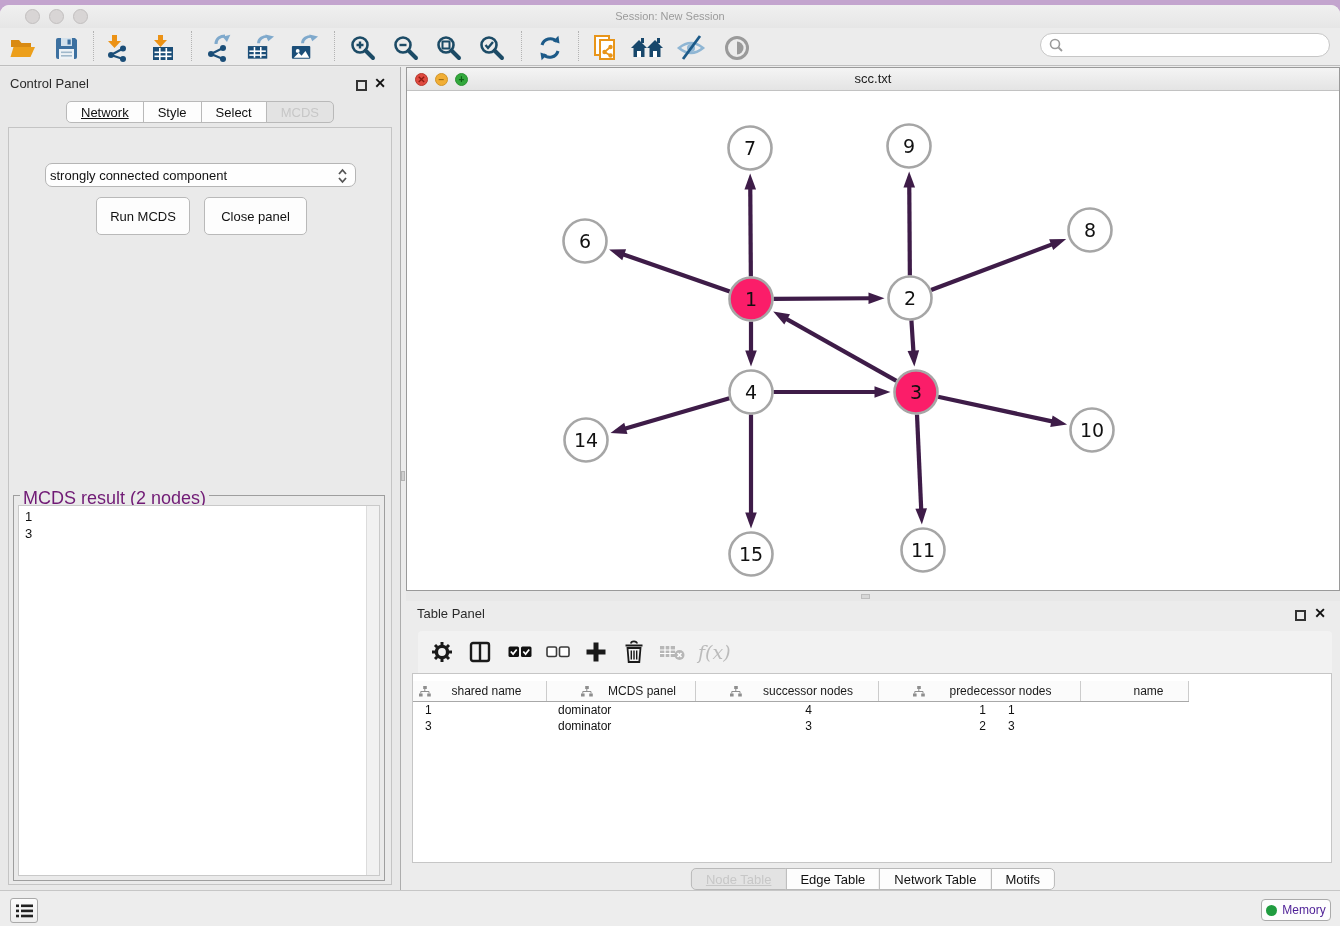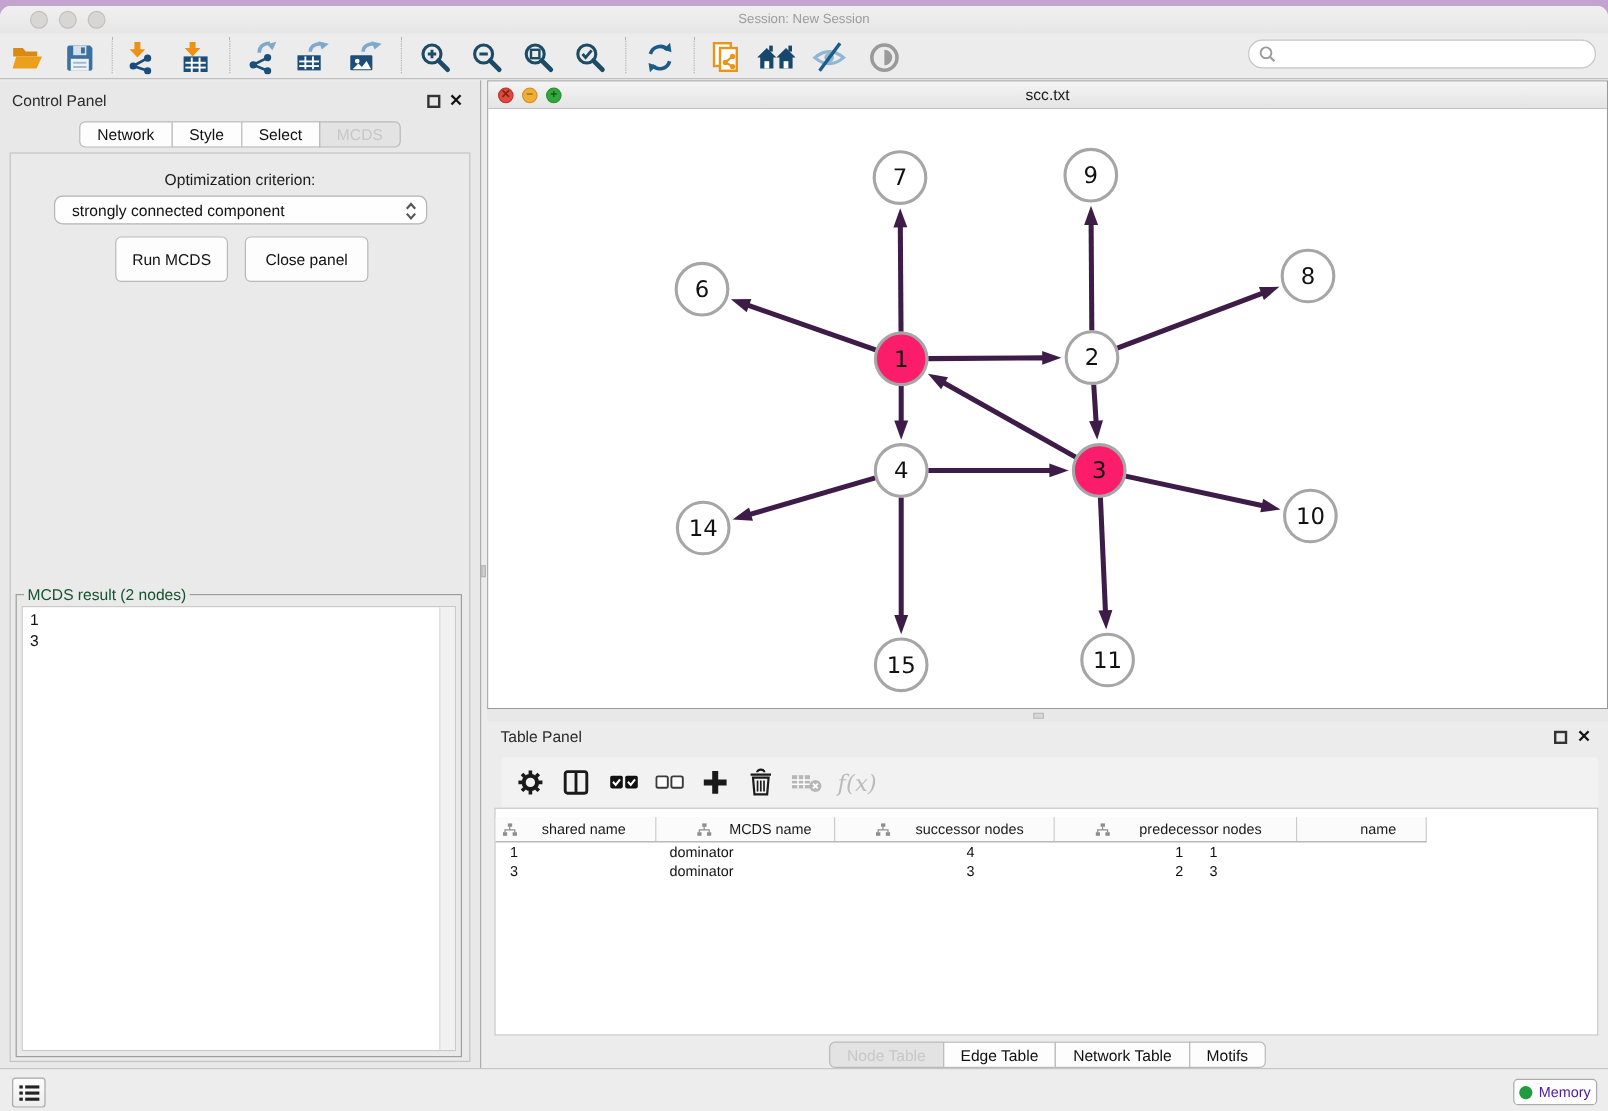--- a/index.html
+++ b/index.html
@@ -23,32 +23,32 @@
   #search-box input { border:none; outline:none; flex:1; font-size:12px; background:transparent; font-family:"Liberation Sans",sans-serif; }
 
   
   #control-panel { position:absolute; left:0; top:62px; width:401px; height:823px; background:#E8E8E8; border-right:1px solid #ADADAD; }
   #cp-title { position:absolute; left:10px; top:9px; font-size:13px; color:#2B2B2B; }
   .panel-float { width:11px; height:11px; border:2px solid #333; display:inline-block; }
   .panel-close { font-size:14px; font-weight:bold; color:#111; line-height:11px; }
 
   .seg-bar { position:absolute; display:flex; }
   .seg-tab { height:22px; line-height:21px; padding:0 14px; font-size:13px; color:#111; background:#FDFDFD; border:1px solid #B9B9B9; margin-left:-1px; text-align:center; }
-  .seg-tab:first-child { border-radius:5px 0 0 5px; margin-left:0; }
+  .seg-tab:first-child { border-radius:5px 0 0 5px; margin-left:0;text-decoration:underline; }
   .seg-tab:last-child { border-radius:0 5px 5px 0; }
   .seg-tab.selected { background:#E3E3E3; color:#C7C7C7; }
 
   #cp-content { position:absolute; left:8px; top:60px; width:384px; height:758px; background:#EAEAEA; border:1px solid #C4C4C4; }
   #opt-label { position:absolute; top:14px; width:100%; text-align:center; font-size:13px; color:#1A1A1A; }
-  #opt-select { position:absolute; left:36px; top:35px; width:311px; height:24px; background:#FEFEFE; border:1px solid #B5B5B5; border-radius:7px; display:flex; align-items:center; font-size:13px; color:#111; padding-left:14px; }
+  #opt-select { position:absolute; left:36px; top:35px; width:311px; height:24px; background:#FEFEFE; border:1px solid #B5B5B5; border-radius:7px; display:flex; align-items:center; font-size:13px; color:#111; padding-left:4px; }
   #opt-select .stepper { position:absolute; right:7px; top:4px; }
   .cp-btn { position:absolute; top:69px; height:38px; background:#FDFDFD; border:1px solid #B9B9B9; border-radius:5px; font-size:13px; color:#111; text-align:center; line-height:21px; }
 
   #result-box { position:absolute; left:4px; top:367px; width:372px; height:386px; border:1px solid #9E9E9E; background:transparent; }
-  #result-legend { position:absolute; left:6px; top:-8px; background:#EAEAEA; padding:0 3px; font-size:13px; color:#14532d; }
+  #result-legend { position:absolute; left:6px; top:-8px; background:#EAEAEA; padding:0 3px; font-size:18px; color:#701a75; }
   #result-white { position:absolute; left:4px; top:9px; right:4px; bottom:4px; background:#fff; border:1px solid #C9C9C9; }
   #result-lines { position:absolute; left:6px; top:2px; font-size:13px; color:#111; line-height:17px; }
   #result-scroll { position:absolute; right:0; top:0; bottom:0; width:13px; background:#F1F1F1; border-left:1px solid #DCDCDC; }
 
   
   #net-frame { position:absolute; left:406px; top:62px; width:934px; height:524px; border:1px solid #9A9A9A; background:#fff; }
   #net-titlebar { position:absolute; left:0; top:0; width:100%; height:23px; background:linear-gradient(#F4F4F4,#E4E4E4); border-bottom:1px solid #C2C2C2; }
   #net-titlebar .title { width:100%; text-align:center; line-height:22px; font-size:13px; color:#1A1A1A; }
   .mac-dot { position:absolute; top:4.5px; width:13px; height:13px; border-radius:50%; font-size:10px; font-weight:bold; text-align:center; line-height:12px; }
   #net-canvas { position:absolute; left:0; top:23px; width:932px; height:499px; background:#fff; }
@@ -248,21 +248,20 @@
     <span class="abs panel-close" style="right:14px; top:11px">✕</span>
 
     <div id="cp-tabs" class="seg-bar" style="top:34px; left:50%; transform:translateX(-50%)">
         <div class="seg-tab">Network</div>
         <div class="seg-tab">Style</div>
         <div class="seg-tab">Select</div>
         <div class="seg-tab selected">MCDS</div>
       </div>
 
     <div id="cp-content">
-      <div id="opt-label">Optimization criterion:</div>
       <div id="opt-select">
         <span>strongly connected component</span>
         <span class="stepper">
           <svg width="11" height="16" viewBox="0 0 11 16">
               <path d="M2 6 L5.5 2 L9 6" fill="none" stroke="#555" stroke-width="1.8"></path>
               <path d="M2 10 L5.5 14 L9 10" fill="none" stroke="#555" stroke-width="1.8"></path>
             </svg>
         </span>
       </div>
       <button class="cp-btn" style="left:87px; width:94px">Run MCDS</button>
@@ -451,21 +450,21 @@
           </div>
           <div class="th" style="width: 121px;">
             <svg width="12" height="11" viewBox="0 0 12 11">
               <g fill="#8E8E8E">
                 <rect x="4.2" y="0" width="3.6" height="3"></rect>
                 <rect x="0" y="7.5" width="3.6" height="3"></rect>
                 <rect x="8.2" y="7.5" width="3.6" height="3"></rect>
                 <path d="M5.8 3 v2 M1.8 7.5 v-2 h8.2 v2" fill="none" stroke="#8E8E8E" stroke-width="1"></path>
               </g>
             </svg>
-            <span style="padding-left: 14px;">MCDS name</span>
+            <span style="padding-left: 14px;">MCDS panel</span>
           </div>
           <div class="th" style="width: 155px;">
             <svg width="12" height="11" viewBox="0 0 12 11">
               <g fill="#8E8E8E">
                 <rect x="4.2" y="0" width="3.6" height="3"></rect>
                 <rect x="0" y="7.5" width="3.6" height="3"></rect>
                 <rect x="8.2" y="7.5" width="3.6" height="3"></rect>
                 <path d="M5.8 3 v2 M1.8 7.5 v-2 h8.2 v2" fill="none" stroke="#8E8E8E" stroke-width="1"></path>
               </g>
             </svg>

